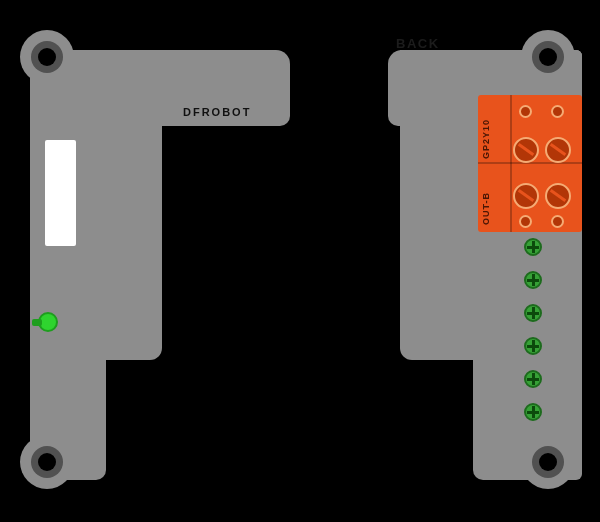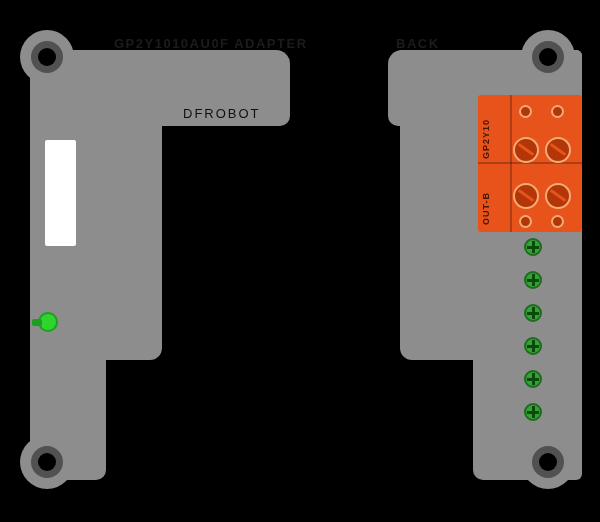--- a/index.html
+++ b/index.html
@@ -42,21 +42,21 @@
   }
 
   .view-label {
     position:absolute; color:var(--print-dim,#1c1c1c); font-size:13px; font-weight:bold;
     letter-spacing:1.5px; white-space:nowrap;
   }
   .view-label.left  { left:114px; top:36px; }
   .view-label.right { left:396px; top:36px; }
 
   .silkscreen {
-    position:absolute; left:183px; top:106px; font-size:13px; font-weight:normal;
+    position:absolute; left:183px; top:106px; font-size:11px; font-weight:bold;
     letter-spacing:2px; color:var(--print-dark,#111); white-space:nowrap;
   }
 
   
   .terminal-block {
     position:absolute; left:478px; top:95px; width:104px; height:137px;
     background:var(--connector,#e8531c); border-radius:3px;
   }
   .tb-vline { position:absolute; left:32px; top:0; width:2px; height:100%; background:rgba(0,0,0,.25); }
   .tb-hline { position:absolute; left:0; top:67px; width:100%; height:2px; background:rgba(0,0,0,.25); }
@@ -87,21 +87,20 @@
   }
   .slot { position:absolute; background:var(--screw-slot,#0c4a0c); }
   .slot.h { left:1px; top:6px; width:12px; height:2.5px; }
   .slot.v { left:6px; top:1px; width:2.5px; height:12px; }
 </style>
 </head>
 <body>
 
 <div class="scene">
 
-  <div class="view-label left">GP2Y1010AU0F ADAPTER</div>
   <div class="view-label right">BACK</div>
 
   <div>
     <div class="ear" style="left:20px; top:30px;"></div>
     <div class="ear" style="left:20px; top:435px;"></div>
     <div class="rect fb-top"></div>
     <div class="rect fb-mid"></div>
     <div class="rect fb-bot"></div>
 
     <div class="hole" style="left:31px; top:41px;"></div>

